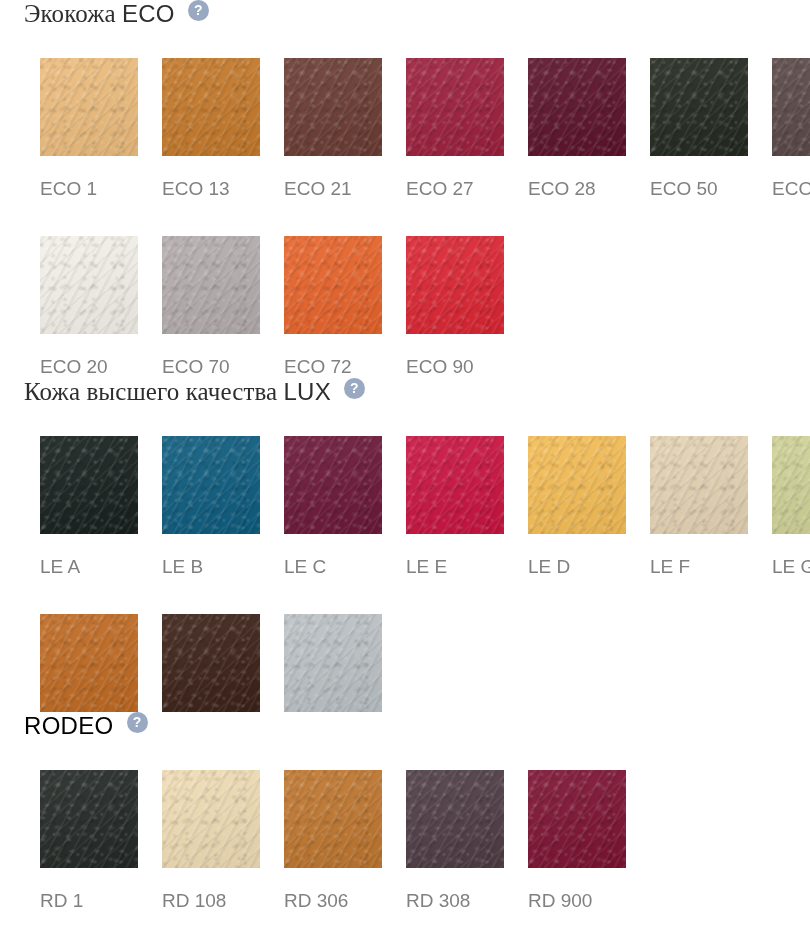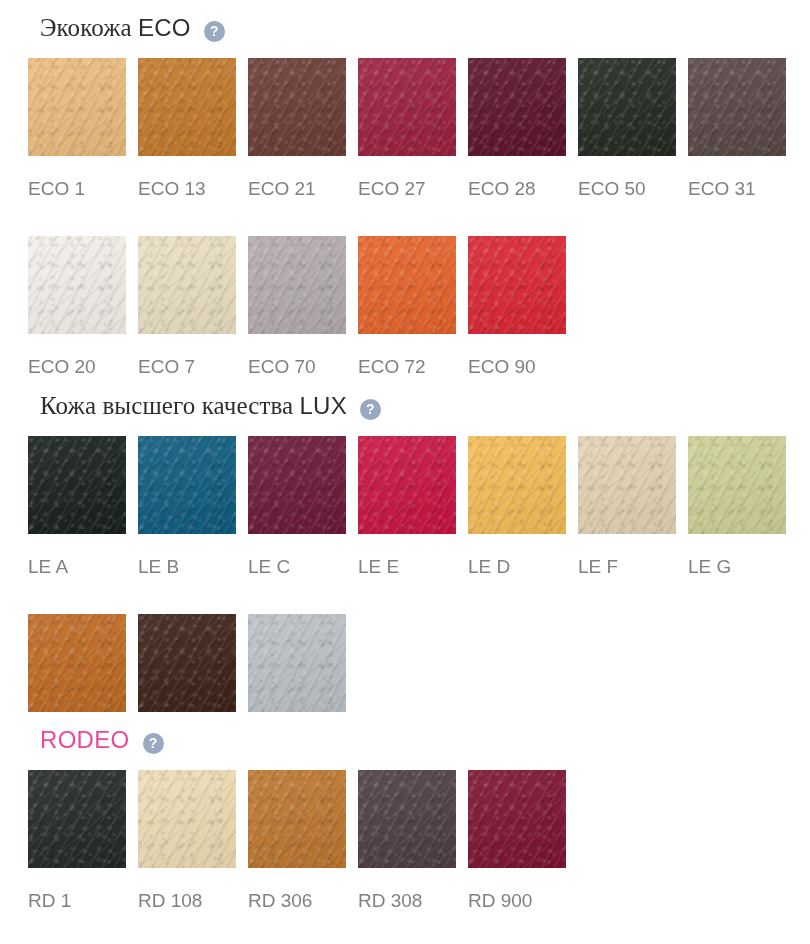--- a/index.html
+++ b/index.html
@@ -22,43 +22,43 @@
     height: 944px;
     padding: 0;
     box-sizing: border-box;
   }
 
   
   .section { margin: 0; }
 
   .section-head {
     display: flex;
-    align-items: flex-end;
+    align-items: flex-start;
     height: 42px;
-    padding-left: 40px;
+    padding-left: 24px;
     box-sizing: border-box;
   }
   .section-title {
     font-family: "Liberation Serif", "DejaVu Serif", serif;
     font-size: 25px;
     line-height: 28px;
     color: #2e2e2e;
     white-space: pre;
     letter-spacing: 0.1px;
   }
   
   .section-title .latin {
     font-family: "Liberation Sans", sans-serif;
     font-size: 24px;
     letter-spacing: 0.2px;
   }
   .section-title.all-latin {
     font-family: "Liberation Sans", sans-serif;
     font-size: 24px;
-    color: #ec4899;
+    color: #000000;
     letter-spacing: 0.3px;
   }
 
   .help-badge {
     flex: 0 0 auto;
     width: 21px;
     height: 21px;
     margin-left: 13px;
     border-radius: 50%;
     background: #9aa9c2;
@@ -78,20 +78,21 @@
     flex-wrap: nowrap;
     padding-left: 28px;
     box-sizing: border-box;
   }
 
   .swatch-cell {
     flex: 0 0 auto;
     width: 98px;
     margin-right: 12px;
     cursor: pointer;
+    margin-left: 12px;
   }
 
   .swatch-tile {
     position: relative;
     width: 98px;
     height: 98px;
     overflow: hidden;
     background-color: #cccccc;
   }
 
@@ -186,24 +187,20 @@
             <span class="swatch-label">ECO 31</span>
           </div>
         </div>
         <div class="row-gap-lg"></div>
         <div class="swatch-row">
           <div class="swatch-cell">
             <div class="swatch-tile" style="background-color: rgb(244, 241, 234);"></div>
             <span class="swatch-label">ECO 20</span>
           </div>
           <div class="swatch-cell">
-            <div class="swatch-tile" style="background-color: rgb(236, 224, 194);"></div>
-            <span class="swatch-label">ECO 7</span>
-          </div>
-          <div class="swatch-cell">
             <div class="swatch-tile" style="background-color: rgb(181, 173, 173);"></div>
             <span class="swatch-label">ECO 70</span>
           </div>
           <div class="swatch-cell">
             <div class="swatch-tile" style="background-color: rgb(232, 99, 42);"></div>
             <span class="swatch-label">ECO 72</span>
           </div>
           <div class="swatch-cell">
             <div class="swatch-tile" style="background-color: rgb(220, 37, 50);"></div>
             <span class="swatch-label">ECO 90</span>

